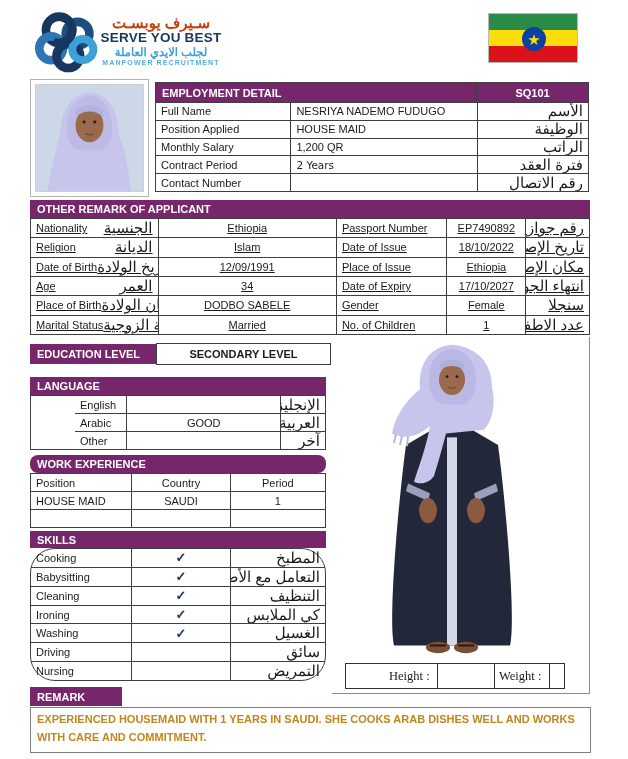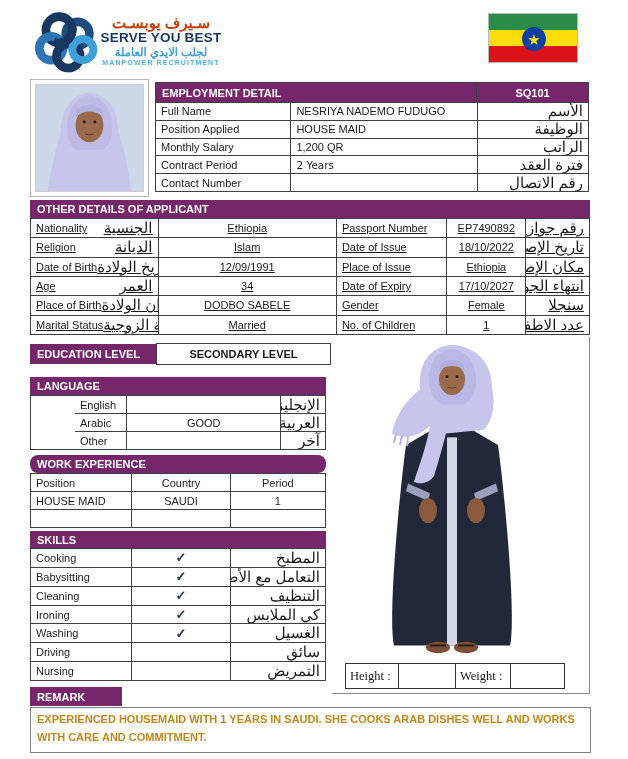--- a/index.html
+++ b/index.html
@@ -49,21 +49,21 @@
   .right-zone { left:332px; top:337px; width:258px; height:357px; border-right:1px solid #8a8a8a; border-bottom:1px solid #8a8a8a; }
   .fullbody { left:352px; top:341px; width:200px; height:318px; }
   .fullbody svg { width:100%; height:100%; display:block; }
 
   
   .emp-head { height:19px; background:#76266b; color:#fff; font-weight:bold; font-size:11px; display:flex; flex:none; }
   .emp-head .eh-title { flex:1; display:flex; align-items:center; padding-left:6px; }
   .emp-head .eh-code { width:112px; display:flex; align-items:center; justify-content:center; border-left:1px solid #3f3f3f; }
 
   
-  .hw { left:345px; top:663px; width:220px; height:26px; display:grid; grid-template-columns:52px 57px 55px 56px; border:1px solid #333; font-family:"Liberation Serif", serif; font-size:12.5px; }
+  .hw { left:345px; top:663px; width:220px; height:26px; display:grid; grid-template-columns:52px 57px 55px 56px; border:1px solid #333; font-family:"Liberation Serif", serif; font-size:12.5px;padding-left:39px; }
   .hw > div { border-left:1px solid #333; display:flex; align-items:center; padding-left:4px; }
   .hw > div:first-child { border-left:none; }
 
   
   .remark-box { left:30px; top:707px; width:561px; height:46px; border:1px solid #7f7f7f; padding:3px 6px; font-size:11px; font-weight:bold; color:#c0871c; line-height:1.6; }
 </style>
 </head>
 <body>
 
 <div class="abs logo-wrap">
@@ -130,21 +130,21 @@
     <div class="tcell alt-font" style="width:187px">2 Years</div>
     <div class="tcell c-right arabic" style="width:112px">فترة العقد</div>
   </div>
   <div class="trow">
     <div class="tcell" style="width:135px">Contact Number</div>
     <div class="tcell" style="width:187px"></div>
     <div class="tcell c-right arabic" style="width:112px">رقم الاتصال</div>
   </div>
 </div>
 
-<div class="abs bar" style="left:30px; top:200px; width:560px; height:18px;">OTHER DETAILS OF APPLICANT</div>
+<div class="abs bar" style="left:30px; top:200px; width:560px; height:18px;">OTHER REMARK OF APPLICANT</div>
 
 <div class="abs tbl" style="left:30px; top:218px; width:560px; height:117px;text-decoration:underline;">
   <div class="trow">
     <div class="tcell c-between" style="width:127px">
       <span>Nationality</span>
       <span class="arabic">الجنسية</span>
     </div>
     <div class="tcell c-center" style="width:179px">Ethiopia</div>
     <div class="tcell" style="width:111px">Passport Number</div>
     <div class="tcell c-center" style="width:79px">EP7490892</div>
@@ -237,21 +237,21 @@
     <div class="tcell c-center" style="width:96px">1</div>
   </div>
   <div class="trow">
     <div class="tcell" style="width:101px"></div>
     <div class="tcell c-center" style="width:99px"></div>
     <div class="tcell c-center" style="width:96px"></div>
   </div>
 </div>
 
 <div class="abs bar" style="left:30px; top:531px; width:296px; height:17px;">SKILLS</div>
-<div class="abs tbl" style="left:30px; top:548px; width:296px; height:133px;">
+<div class="abs tbl" style="left:30px; top:548px; width:296px; height:133px;border-radius:25px;">
   <div class="trow">
     <div class="tcell" style="width:101px">Cooking</div>
     <div class="tcell c-center" style="width:99px; color:#203864; font-weight:bold; font-size:13px;">✓</div>
     <div class="tcell c-right arabic" style="width:96px">المطبخ</div>
   </div>
   <div class="trow">
     <div class="tcell" style="width:101px">Babysitting</div>
     <div class="tcell c-center" style="width:99px; color:#203864; font-weight:bold; font-size:13px;">✓</div>
     <div class="tcell c-right arabic" style="width:96px">التعامل مع الأطفال</div>
   </div>

